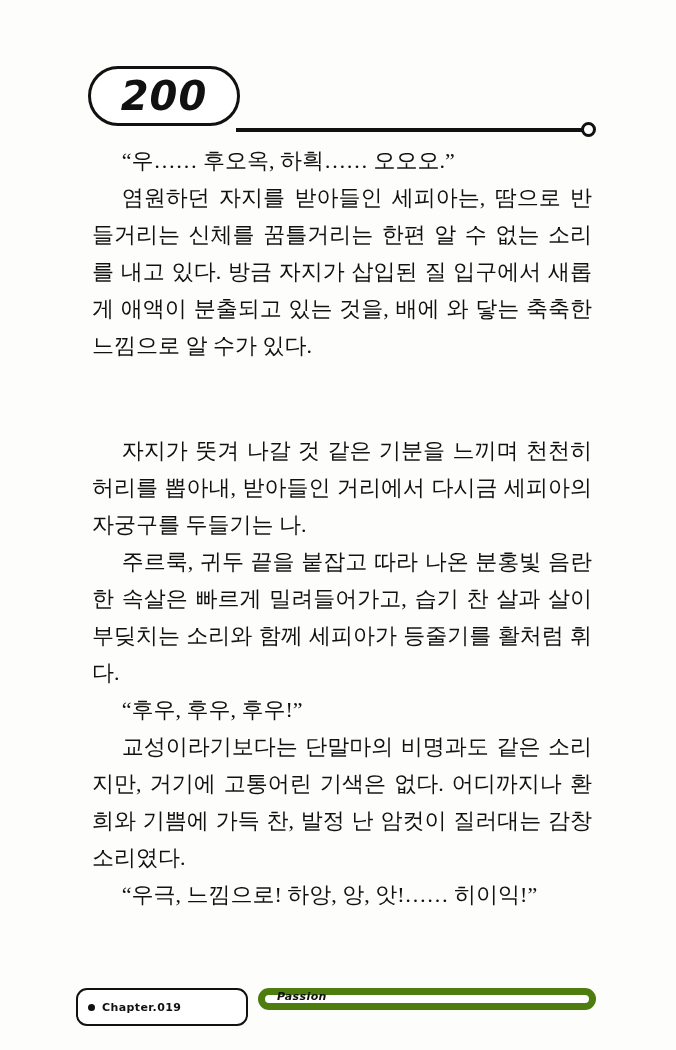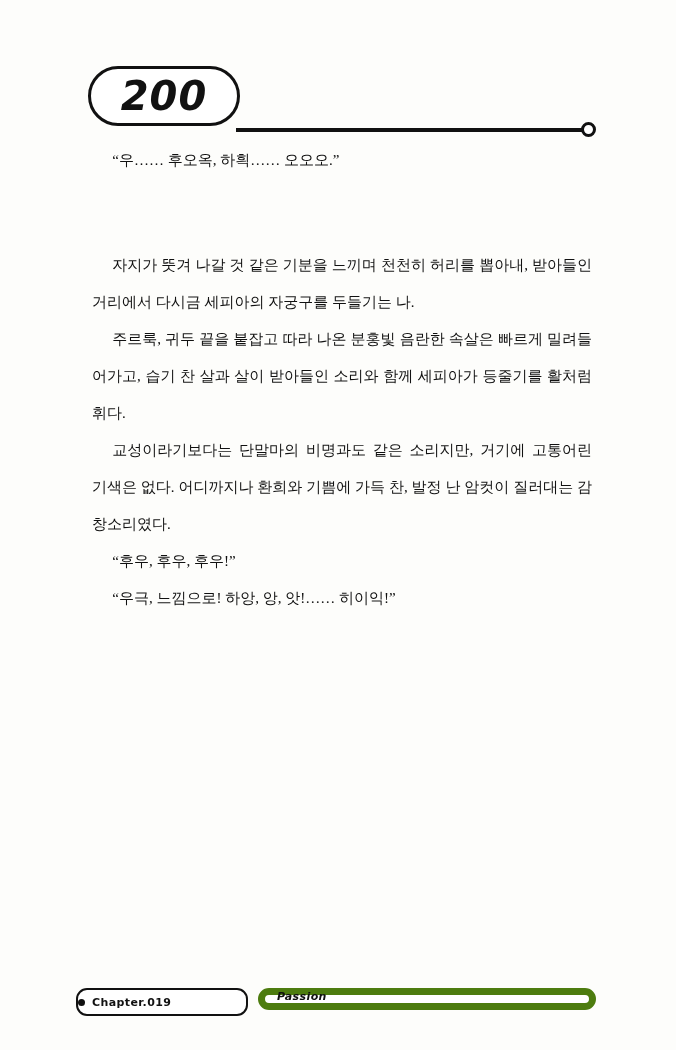--- a/index.html
+++ b/index.html
@@ -74,21 +74,21 @@
     background: #ffffff;
     box-sizing: border-box;
   }
 
   
   .body-text {
     position: absolute;
     left: 92px;
     top: 142px;
     width: 500px;
-    font-size: 15px;
+    font-size: 22px;
     line-height: 37px;
     text-align: justify;
     text-justify: inter-character;
     word-break: break-all;
   }
   .body-text p {
     margin: 0;
   }
   .p-indent {
     text-indent: 1.35em;
@@ -106,28 +106,29 @@
     position: absolute;
     left: 0;
     bottom: 38px;
     width: 676px;
     height: 24px;
   }
   .footer-chapter {
     position: absolute;
     left: 76px;
     top: 0;
-    height: 28px;
+    height: 38px;
     min-width: 172px;
     border: 2px solid #111111;
     border-radius: 11px;
     background: #ffffff;
     box-sizing: border-box;
     display: flex;
     align-items: center;
+    padding-left: 10px;
   }
   .footer-chapter .bullet {
     width: 7px;
     height: 7px;
     border-radius: 50%;
     background: #111111;
     margin-right: 7px;
     flex: 0 0 auto;
   }
   .footer-chapter .label {
@@ -168,26 +169,27 @@
   <div class="page-head">
     <div class="num-bubble">
       <div class="num">200</div>
     </div>
     <div class="head-rule"></div>
     <div class="head-dot"></div>
   </div>
 
   <div class="body-text">
     <p class="p-indent">“우…… 후오옥, 하흭…… 오오오.”</p>
+    <p class="p-indent">염원하던 자지를 받아들인 세피아는, 땀으로 반들거리는 신체를 꿈틀거리는 한편 알 수 없는 소리를 내고 있다. 방금 자지가 삽입된 질 입구에서 새롭게 애액이 분출되고 있는 것을, 배에 와 닿는 축축한 느낌으로 알 수가 있다.</p>
     <div class="p-gap"></div>
     <div class="p-gap"></div>
     <p class="p-indent">자지가 뚯겨 나갈 것 같은 기분을 느끼며 천천히 허리를 뽑아내, 받아들인 거리에서 다시금 세피아의 자궁구를 두들기는 나.</p>
-    <p class="p-indent">주르룩, 귀두 끝을 붙잡고 따라 나온 분홍빛 음란한 속살은 빠르게 밀려들어가고, 습기 찬 살과 살이 받아들인 소리와 함께 세피아가 등줄기를 활처럼 휘다.</p>
+    <p class="p-indent">주르룩, 귀두 끝을 붙잡고 따라 나온 분홍빛 음란한 속살은 빠르게 밀려들어가고, 습기 찬 살과 살이 부딪치는 소리와 함께 세피아가 등줄기를 활처럼 휘다.</p>
+    <p class="p-indent">“후우, 후우, 후우!”</p>
     <p class="p-indent">교성이라기보다는 단말마의 비명과도 같은 소리지만, 거기에 고통어린 기색은 없다. 어디까지나 환희와 기쁨에 가득 찬, 발정 난 암컷이 질러대는 감창소리였다.</p>
-    <p class="p-indent">“후우, 후우, 후우!”</p>
     <p class="p-indent">“우극, 느낌으로! 하앙, 앙, 앗!…… 히이익!”</p>
   </div>
 
   <div class="footer">
     <div class="footer-chapter">
       <span class="bullet"></span>
       <span class="label">Chapter.019</span>
     </div>
     <div class="footer-tag">
       <span class="label">Passion</span>

